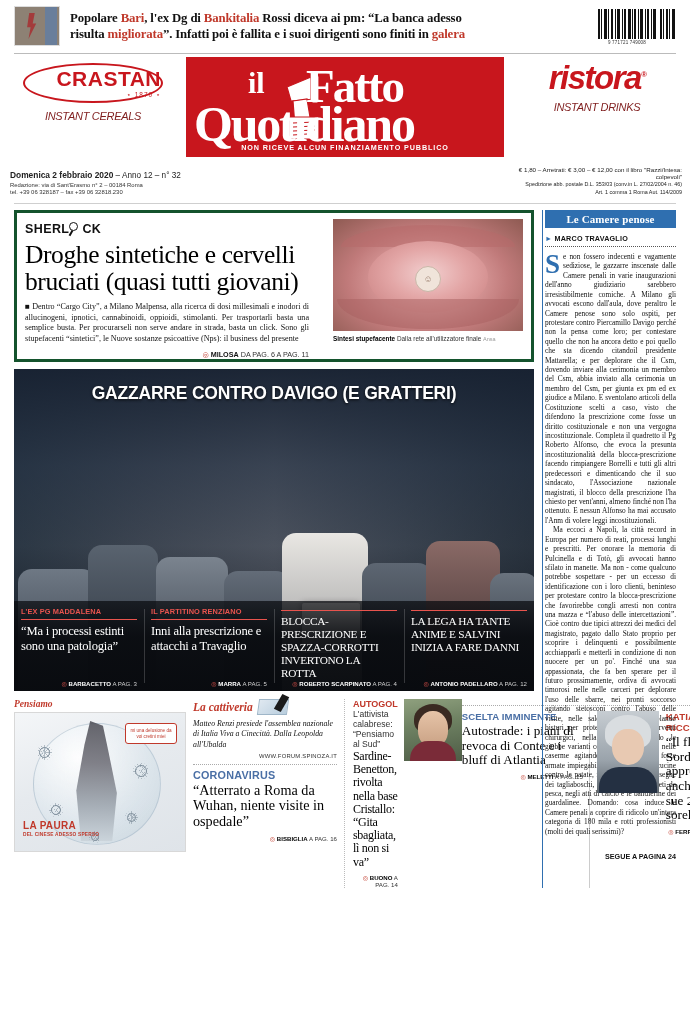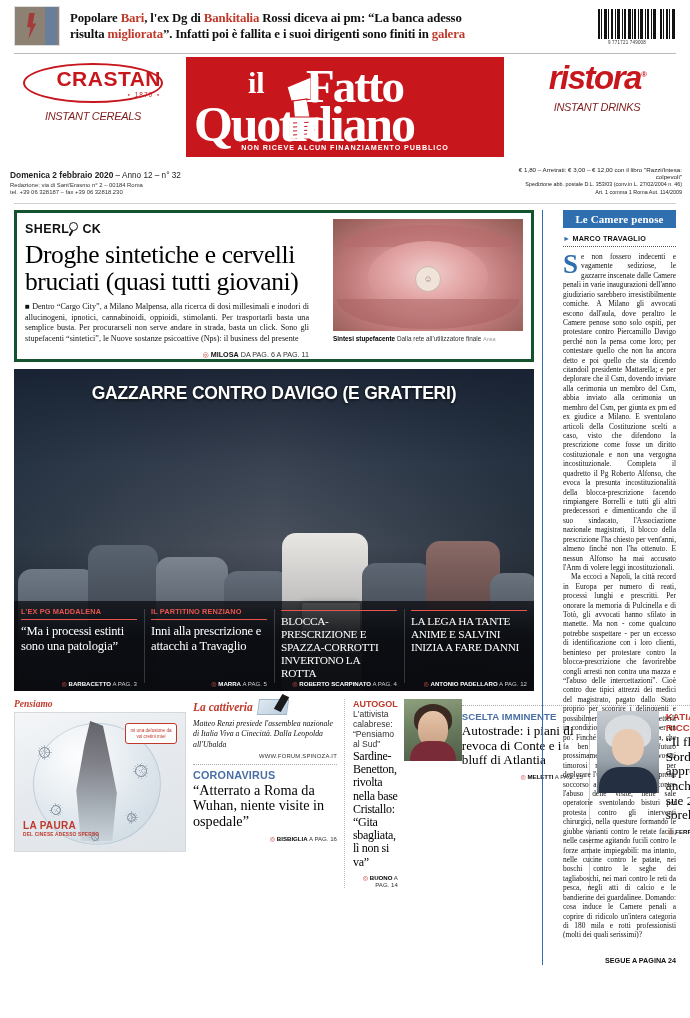--- a/index.html
+++ b/index.html
@@ -227,21 +227,21 @@
   .kr-photo .hair{ position:absolute; left:8px; top:4px; width:46px; height:34px; border-radius:50% 50% 35% 35%; background:#d9dde0;}
   .kr-photo .face{ position:absolute; left:15px; top:18px; width:32px; height:36px; border-radius:46% 46% 48% 48%; background:#e8c9b2;}
   .kr-photo .body{ position:absolute; left:2px; bottom:0; width:58px; height:26px; border-radius:20px 20px 0 0; background:#243042;}
   .katia{ flex:1; }
   .kt-k{ font-family:"Liberation Sans",sans-serif; font-weight:bold; font-size:9.6px; color:#c0392b; letter-spacing:.1px;}
   .kt-h{ font-size:13.2px; line-height:1.11; margin-top:2px; color:#000;}
   .kt-by{ text-align:right; font-family:"Liberation Sans",sans-serif; font-size:6.1px; margin-top:5px; color:#333;}
   .kt-by b{color:#000;} .kt-by .dot{color:#c0392b;}
 
   
-  .col-side{ border-left:1px solid #2f6fb0; padding-left:20px; }
+  .col-side{ border-left:1px solid #2f6fb0; padding-left:2px; }
   .ed-badge{ background:#2f6fb0; color:#fff; text-align:center; font-weight:bold; font-size:11px;
              padding:3px 2px; letter-spacing:.1px; font-family:"Liberation Serif",serif;}
   .ed-author{ font-family:"Liberation Sans",sans-serif; font-weight:bold; font-size:7.2px; margin-top:6px; color:#111; letter-spacing:.2px;}
   .ed-author .dot{color:#2f6fb0;}
   .ed-dots{ border-top:1.5px dotted #555; margin:3px 0 5px 0;}
   .ed-body{ font-size:7.35px; line-height:1.285; text-align:justify; color:#111; hyphens:auto;}
   .ed-body p{ text-indent:8px; }
   .ed-body p:first-child{ text-indent:0; }
   .dropcap{ float:left; font-size:27px; line-height:.82; font-weight:bold; color:#2f6fb0;
             margin:1px 3px 0 0; font-family:"Liberation Serif",serif;}

